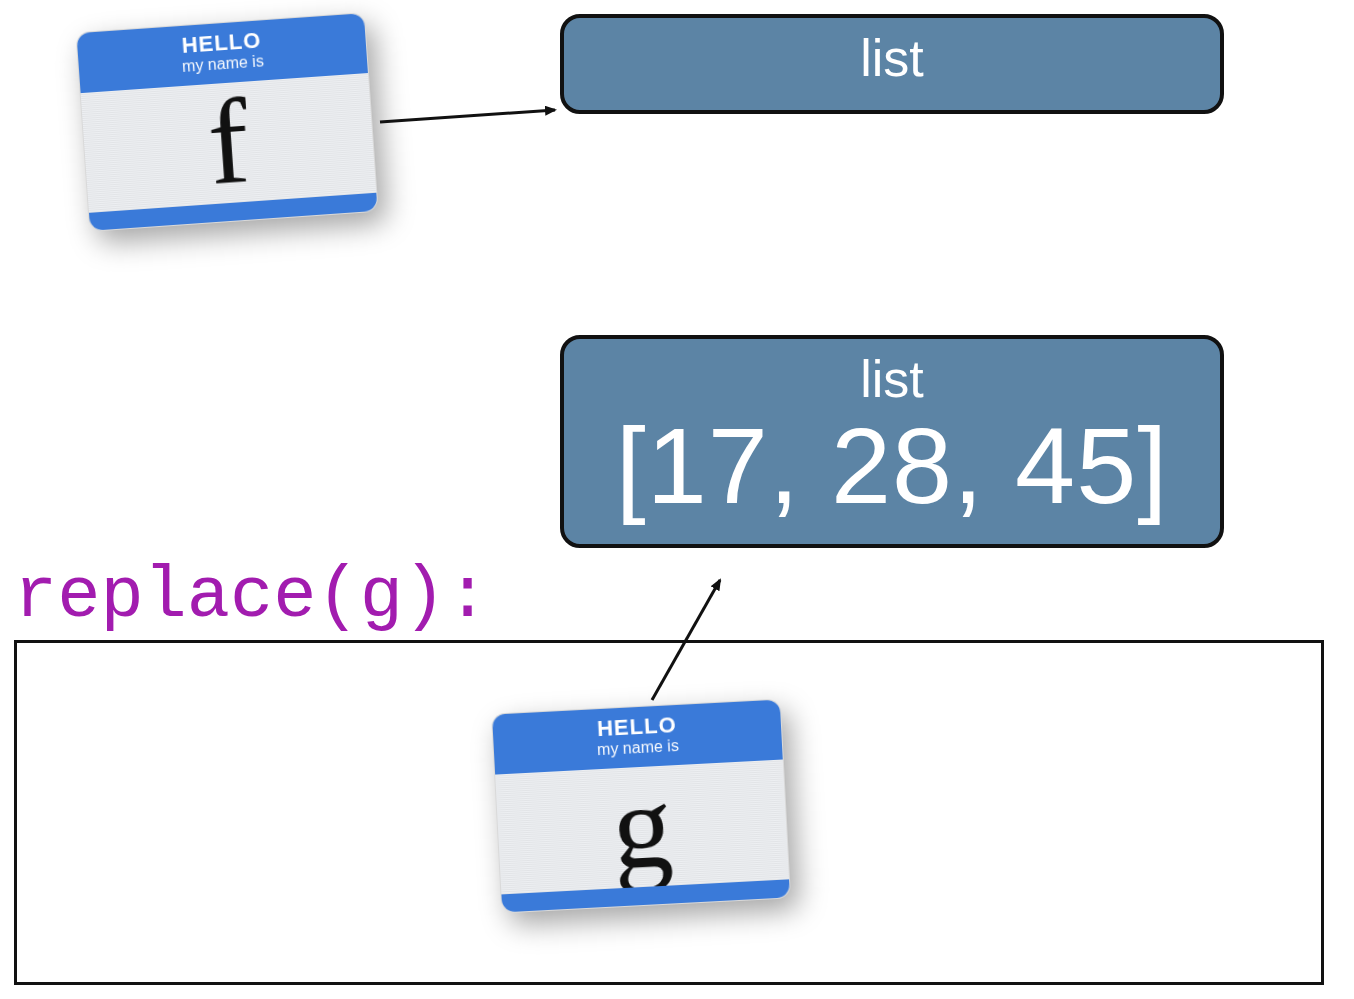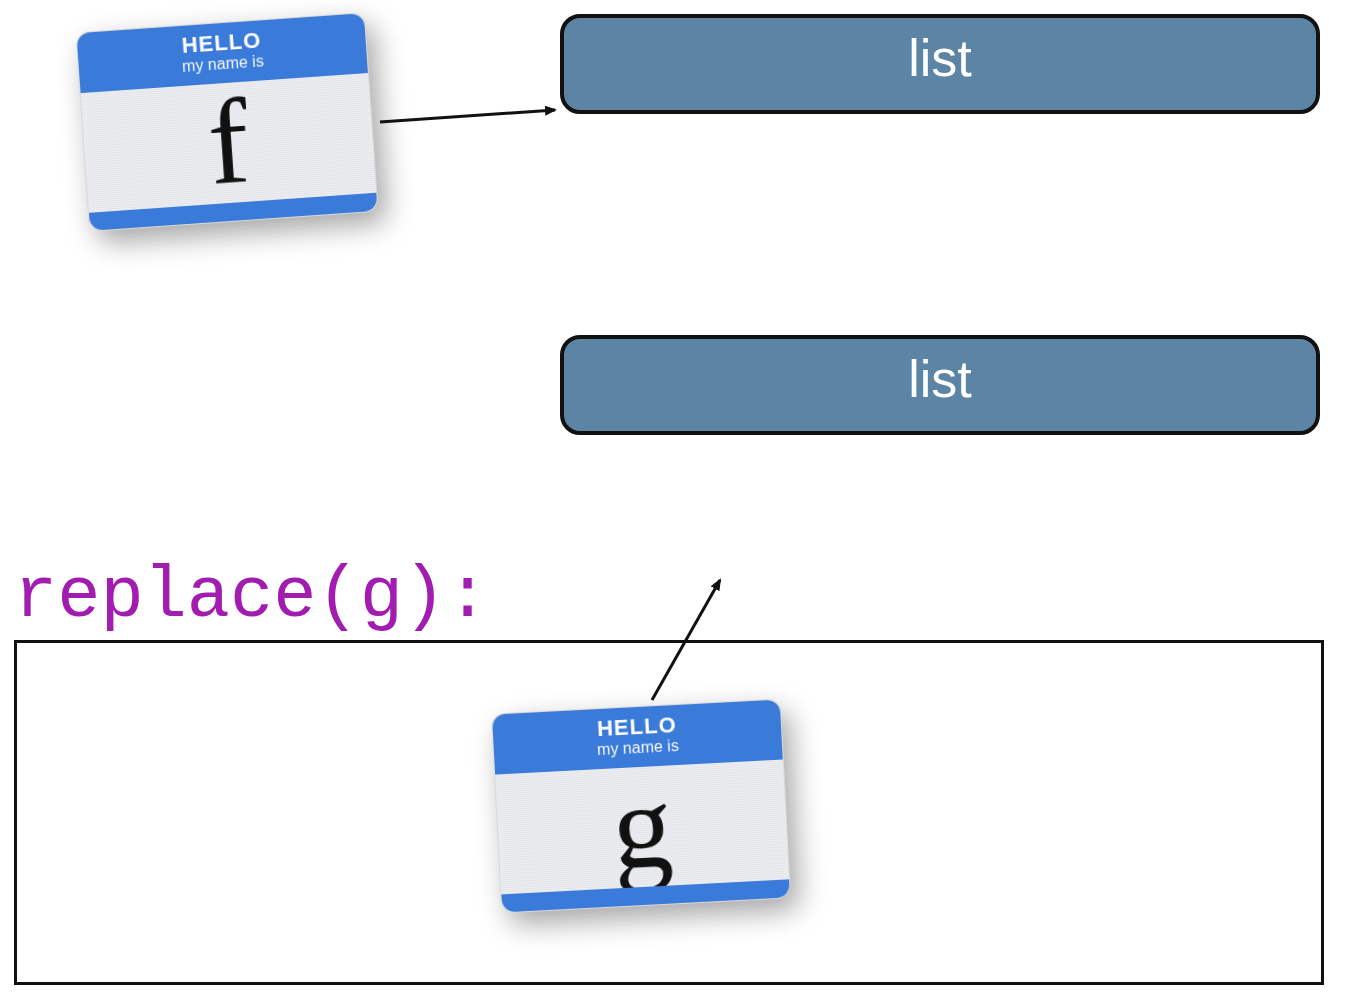--- a/index.html
+++ b/index.html
@@ -78,21 +78,21 @@
 
   
   .listbox {
     position: absolute;
     background: #5c84a5;
     border: 4px solid #111;
     border-radius: 20px;
     color: #ffffff;
     text-align: center;
     padding: 10px 30px 22px;
-    width: 760px;
+    width: 664px;
   }
   .listbox .type {
     font-size: 52px;
     font-weight: 400;
     margin-bottom: 0px;
   }
   .listbox .value {
     font-size: 108px;
     font-weight: 400;
     letter-spacing: 1px;
@@ -128,20 +128,21 @@
 <body>
 
 <div class="canvas">
 
   <div class="listbox" style="left:560px; top:14px;">
     <div class="type">list</div>
   </div>
 
   <div class="listbox" style="left:560px; top:335px;">
     <div class="type">list</div>
+    <div class="value">[17, 28, 45]</div>
   </div>
 
   <div class="nametag rot-1" style="left:82px; top:22px;">
     <div class="card">
       <div class="top">
         <div class="hello">HELLO</div>
         <div class="myname">my name is</div>
       </div>
       <div class="mid">
           <span class="letter">f</span>

